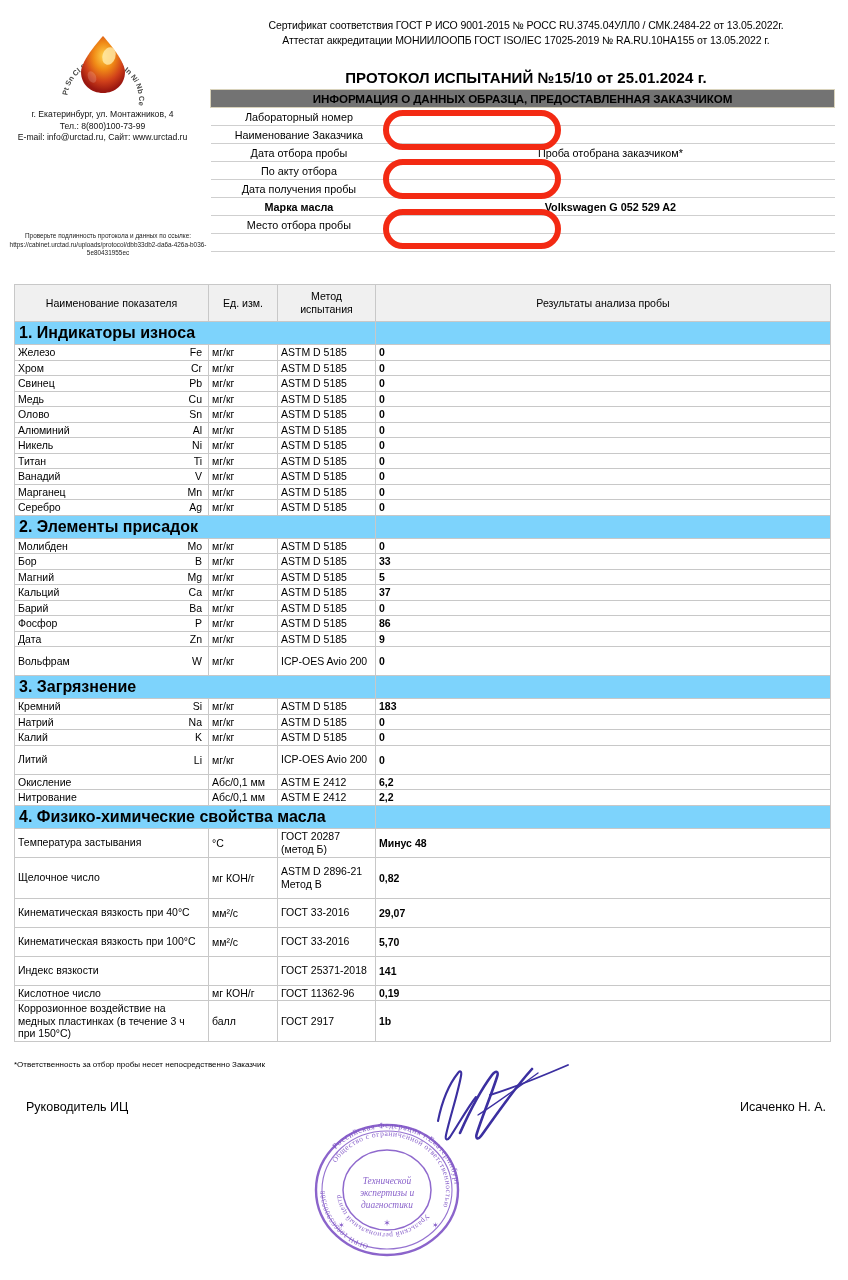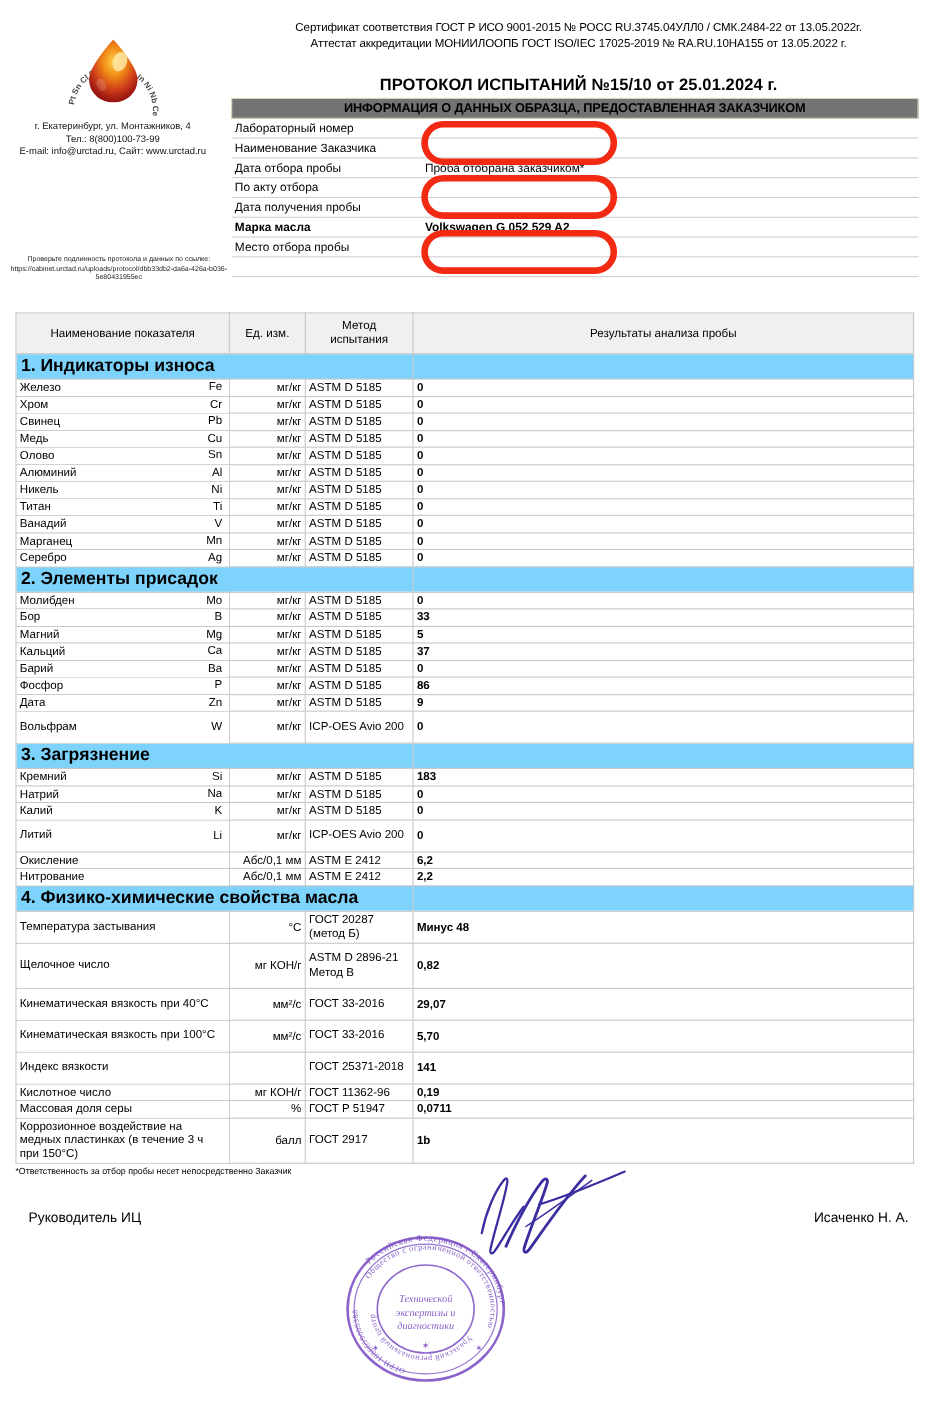--- a/index.html
+++ b/index.html
@@ -25,21 +25,21 @@
   .verify{position:absolute;left:8px;top:232px;width:200px;text-align:center;
           font-size:6.4px;line-height:8.6px;color:#222;}
   .verify .lnk{word-break:break-all;}
 
   
   .proto-title{position:absolute;left:210px;top:69px;width:632px;text-align:center;
                font-size:15px;font-weight:bold;letter-spacing:0.1px;}
 
   
   .info-tbl{position:absolute;left:210px;top:89px;width:625px;border-collapse:collapse;}
-  .info-tbl td{font-size:10.8px;padding:2px 0 2px 3px;height:13px;vertical-align:middle;}
+  .info-tbl td{font-size:10.8px;padding:2px 0 2px 3px;height:13px;vertical-align:middle;text-align:center;}
   .info-band td{background:#737373;text-align:center;font-weight:bold;font-size:11.6px;
                 border:1px solid #d8d2bb;padding:2px 0;letter-spacing:-0.1px;}
   .info-row td{border-bottom:1px solid #cfcfcf;}
   .info-lbl{width:172px;}
   .info-val{width:453px;padding-left:2px !important;}
   .bold{font-weight:bold;}
   .info-blank td{border-bottom:1px solid #cfcfcf;height:13px;}
 
   
   .oval{position:absolute;border:6px solid #f32a13;border-radius:30px;
@@ -51,21 +51,21 @@
   table.res td,table.res th{border:1px solid #c8c8c8;font-size:10.5px;padding:1px 3px;
         vertical-align:middle;background:#fff;}
   table.res th{background:#f0f0f0;font-weight:normal;text-align:center;font-size:10.6px;
         height:34px;line-height:13px;}
   col.c-name{width:194px;}
   col.c-unit{width:69px;}
   col.c-meth{width:98px;}
   col.c-res{width:455px;}
   td.name{padding-left:4px;position:relative;}
   td.name .sym{position:absolute;right:6px;top:50%;transform:translateY(-50%);}
-  td.unit{padding-left:4px;font-size:10px;text-align:right;}
+  td.unit{padding-left:4px;font-size:10px;}
   td.meth{padding-left:4px;line-height:12px;}
   td.res{padding-left:5px;font-weight:bold;}
   tr.sect td{background:#7dd3fc;font-weight:bold;font-size:16px;padding:2px 4px;height:14px;}
   tr.tall td{height:26px;}
   tr.tall3 td{height:38px;}
   td.multiline{line-height:12.5px;}
 
   .footnote{position:absolute;left:14px;top:1060px;font-size:8px;}
 
   
@@ -379,26 +379,20 @@
             <td class="name multiline"><span>Индекс вязкости</span></td>
             <td class="unit"></td>
             <td class="meth multiline">ГОСТ 25371-2018</td>
             <td class="res">141</td>
           </tr>
           <tr>
             <td class="name multiline"><span>Кислотное число</span></td>
             <td class="unit">мг КОН/г</td>
             <td class="meth multiline">ГОСТ 11362-96</td>
             <td class="res">0,19</td>
-          </tr>
-          <tr>
-            <td class="name multiline"><span>Массовая доля серы</span></td>
-            <td class="unit">%</td>
-            <td class="meth multiline">ГОСТ Р 51947</td>
-            <td class="res">0,0711</td>
           </tr>
           <tr class="tall3">
             <td class="name multiline"><span>Коррозионное воздействие на медных пластинках (в течение 3 ч при 150°C)</span></td>
             <td class="unit">балл</td>
             <td class="meth multiline">ГОСТ 2917</td>
             <td class="res">1b</td>
           </tr>
         </tbody>
     </table>
   </div>

